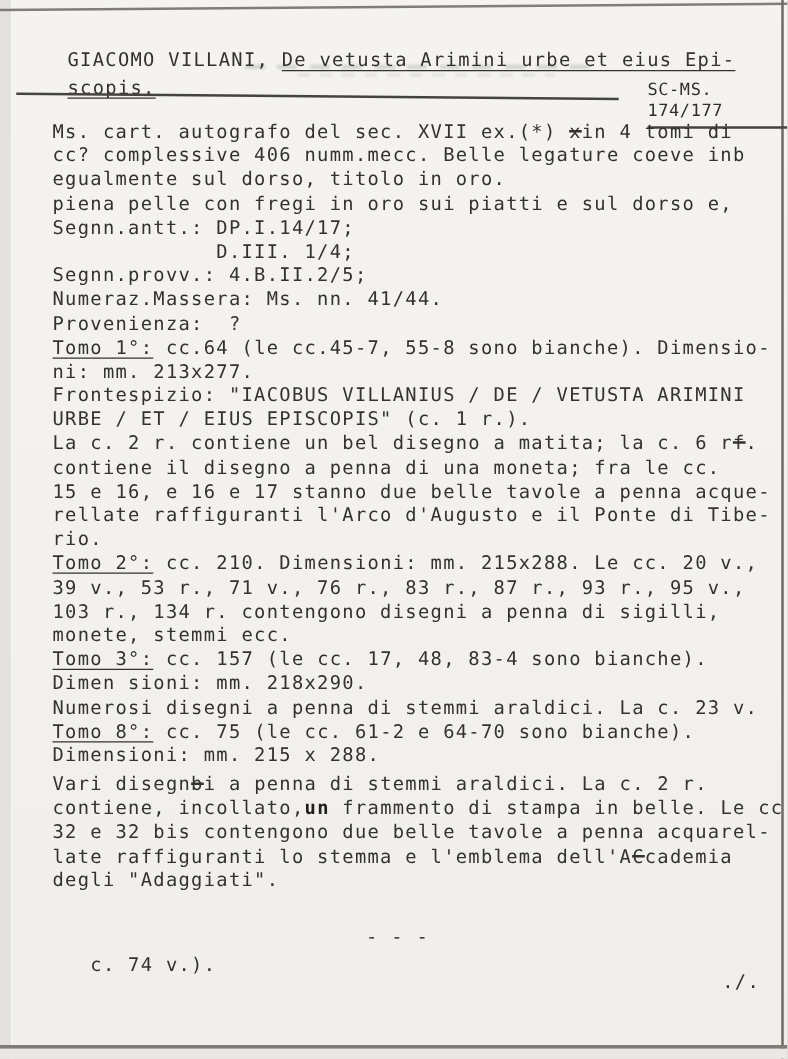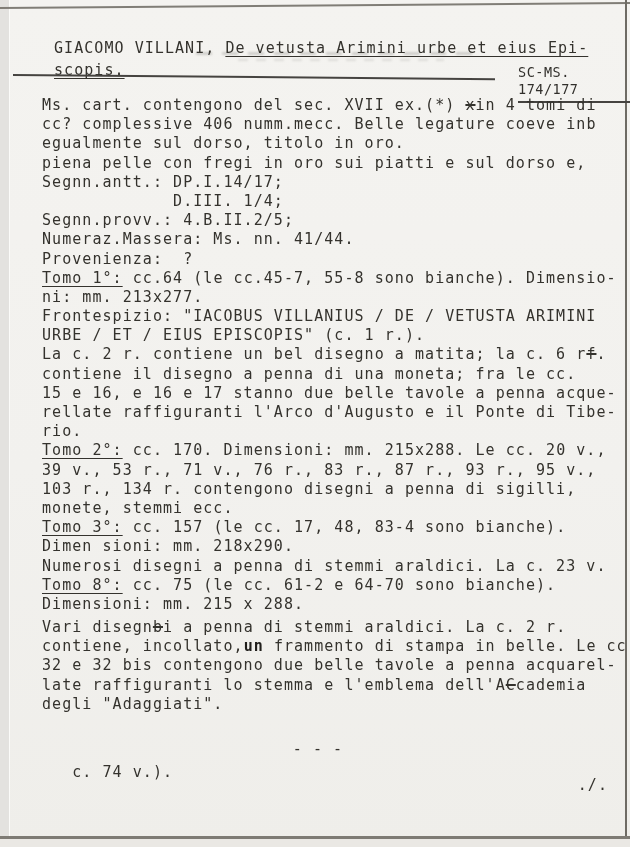--- a/index.html
+++ b/index.html
@@ -80,39 +80,39 @@
   <div class="header-block">
       <div class="tline"><span>GIACOMO VILLANI, </span><span class="u">De vetusta Arimini urbe et eius Epi-</span></div>
       <div class="tline"><span class="u">scopis.</span></div>
     </div>
 
   <div class="header-rule"></div>
 
   <div class="shelfmark">SC-MS. 174/177</div>
 
   <div class="doc-body">
-      <div class="tline"><span>Ms. cart. contengono del sec. XVII ex.(*) </span><span class="s">x</span><span>in 4 tomi di</span></div>
+      <div class="tline"><span>Ms. cart. autografo del sec. XVII ex.(*) </span><span class="s">x</span><span>in 4 tomi di</span></div>
       <div class="tline"><span>cc? complessive 406 numm.mecc. Belle legature coeve in</span><span>b</span></div>
       <div class="tline"><span>egualmente sul dorso, titolo in oro.</span></div>
       <div class="tline"><span>piena pelle con fregi in oro sui piatti e sul dorso e,</span></div>
       <div class="tline"><span>Segnn.antt.: DP.I.14/17;</span></div>
       <div class="tline"><span>             D.III. 1/4;</span></div>
       <div class="tline"><span>Segnn.provv.: 4.B.II.2/5;</span></div>
       <div class="tline"><span>Numeraz.Massera: Ms. nn. 41/44.</span></div>
       <div class="tline"><span>Provenienza:  ?</span></div>
       <div class="tline"><span class="u">Tomo 1°:</span><span> cc.64 (le cc.45-7, 55-8 sono bianche). Dimensio-</span></div>
       <div class="tline"><span>ni: mm. 213x277.</span></div>
       <div class="tline"><span>Frontespizio: "IACOBUS VILLANIUS / DE / VETUSTA ARIMINI</span></div>
       <div class="tline"><span>URBE / ET / EIUS EPISCOPIS" (c. 1 r.).</span></div>
       <div class="tline"><span>La c. 2 r. contiene un bel disegno a matita; la c. 6 r</span><span class="s">f</span><span>.</span></div>
       <div class="tline"><span>contiene il disegno a penna di una moneta; fra le cc.</span></div>
       <div class="tline"><span>15 e 16, e 16 e 17 stanno due belle tavole a penna acque-</span></div>
       <div class="tline"><span>rellate raffiguranti l'Arco d'Augusto e il Ponte di Tibe-</span></div>
       <div class="tline"><span>rio.</span></div>
-      <div class="tline"><span class="u">Tomo 2°:</span><span> cc. 170. Dimensioni: mm. 215x288. Le cc. 20 v.,</span></div>
+      <div class="tline"><span class="u">Tomo 2°:</span><span> cc. 210. Dimensioni: mm. 215x288. Le cc. 20 v.,</span></div>
       <div class="tline"><span>39 v., 53 r., 71 v., 76 r., 83 r., 87 r., 93 r., 95 v.,</span></div>
       <div class="tline"><span>103 r., 134 r. contengono disegni a penna di sigilli,</span></div>
       <div class="tline"><span>monete, stemmi ecc.</span></div>
       <div class="tline"><span class="u">Tomo 3°:</span><span> cc. 157 (le cc. 17, 48, 83-4 sono bianche).</span></div>
       <div class="tline"><span>Dimen sioni: mm. 218x290.</span></div>
       <div class="tline"><span>Numerosi disegni a penna di stemmi araldici. La c. 23 v.</span></div>
       <div class="tline"><span class="u">Tomo 8°:</span><span> cc. 75 (le cc. 61-2 e 64-70 sono bianche).</span></div>
       <div class="tline"><span>Dimensioni: mm. 215 x 288.</span></div>
       <div class="gap" style="height: 4px; margin-top: 0px;"></div>
       <div class="tline"><span>Vari disegn</span><span class="s">b</span><span>i a penna di stemmi araldici. La c. 2 r.</span></div>

